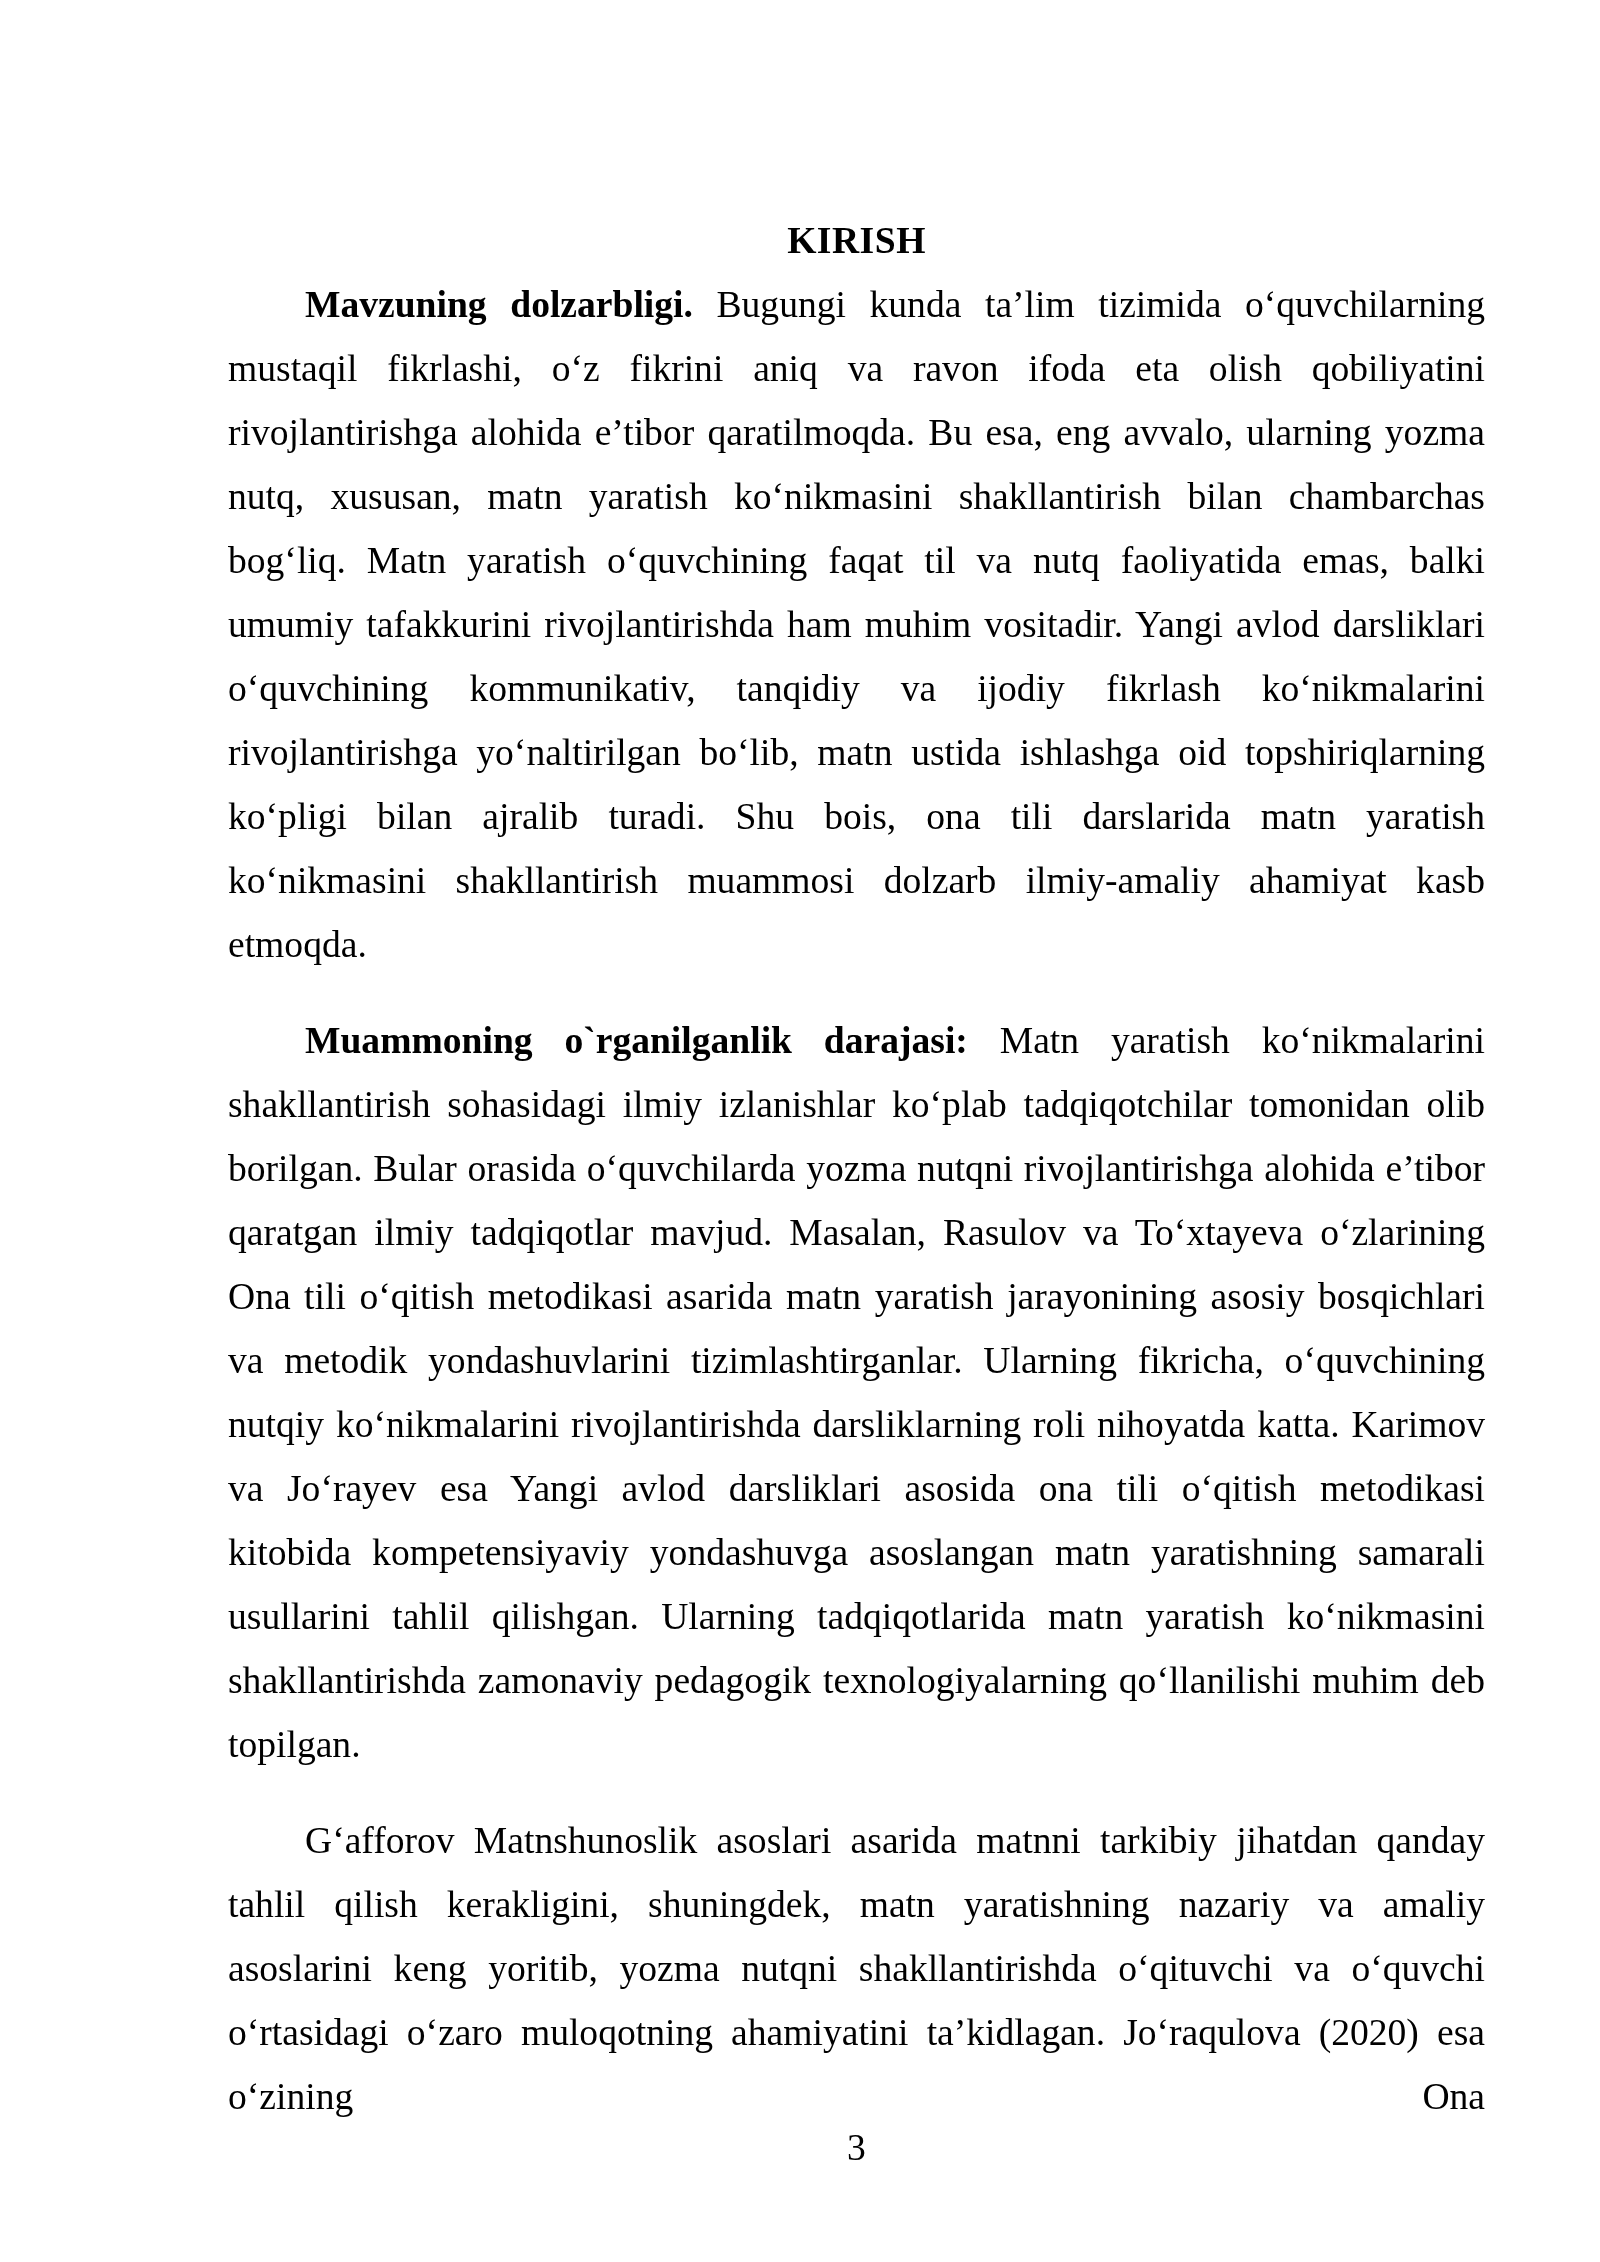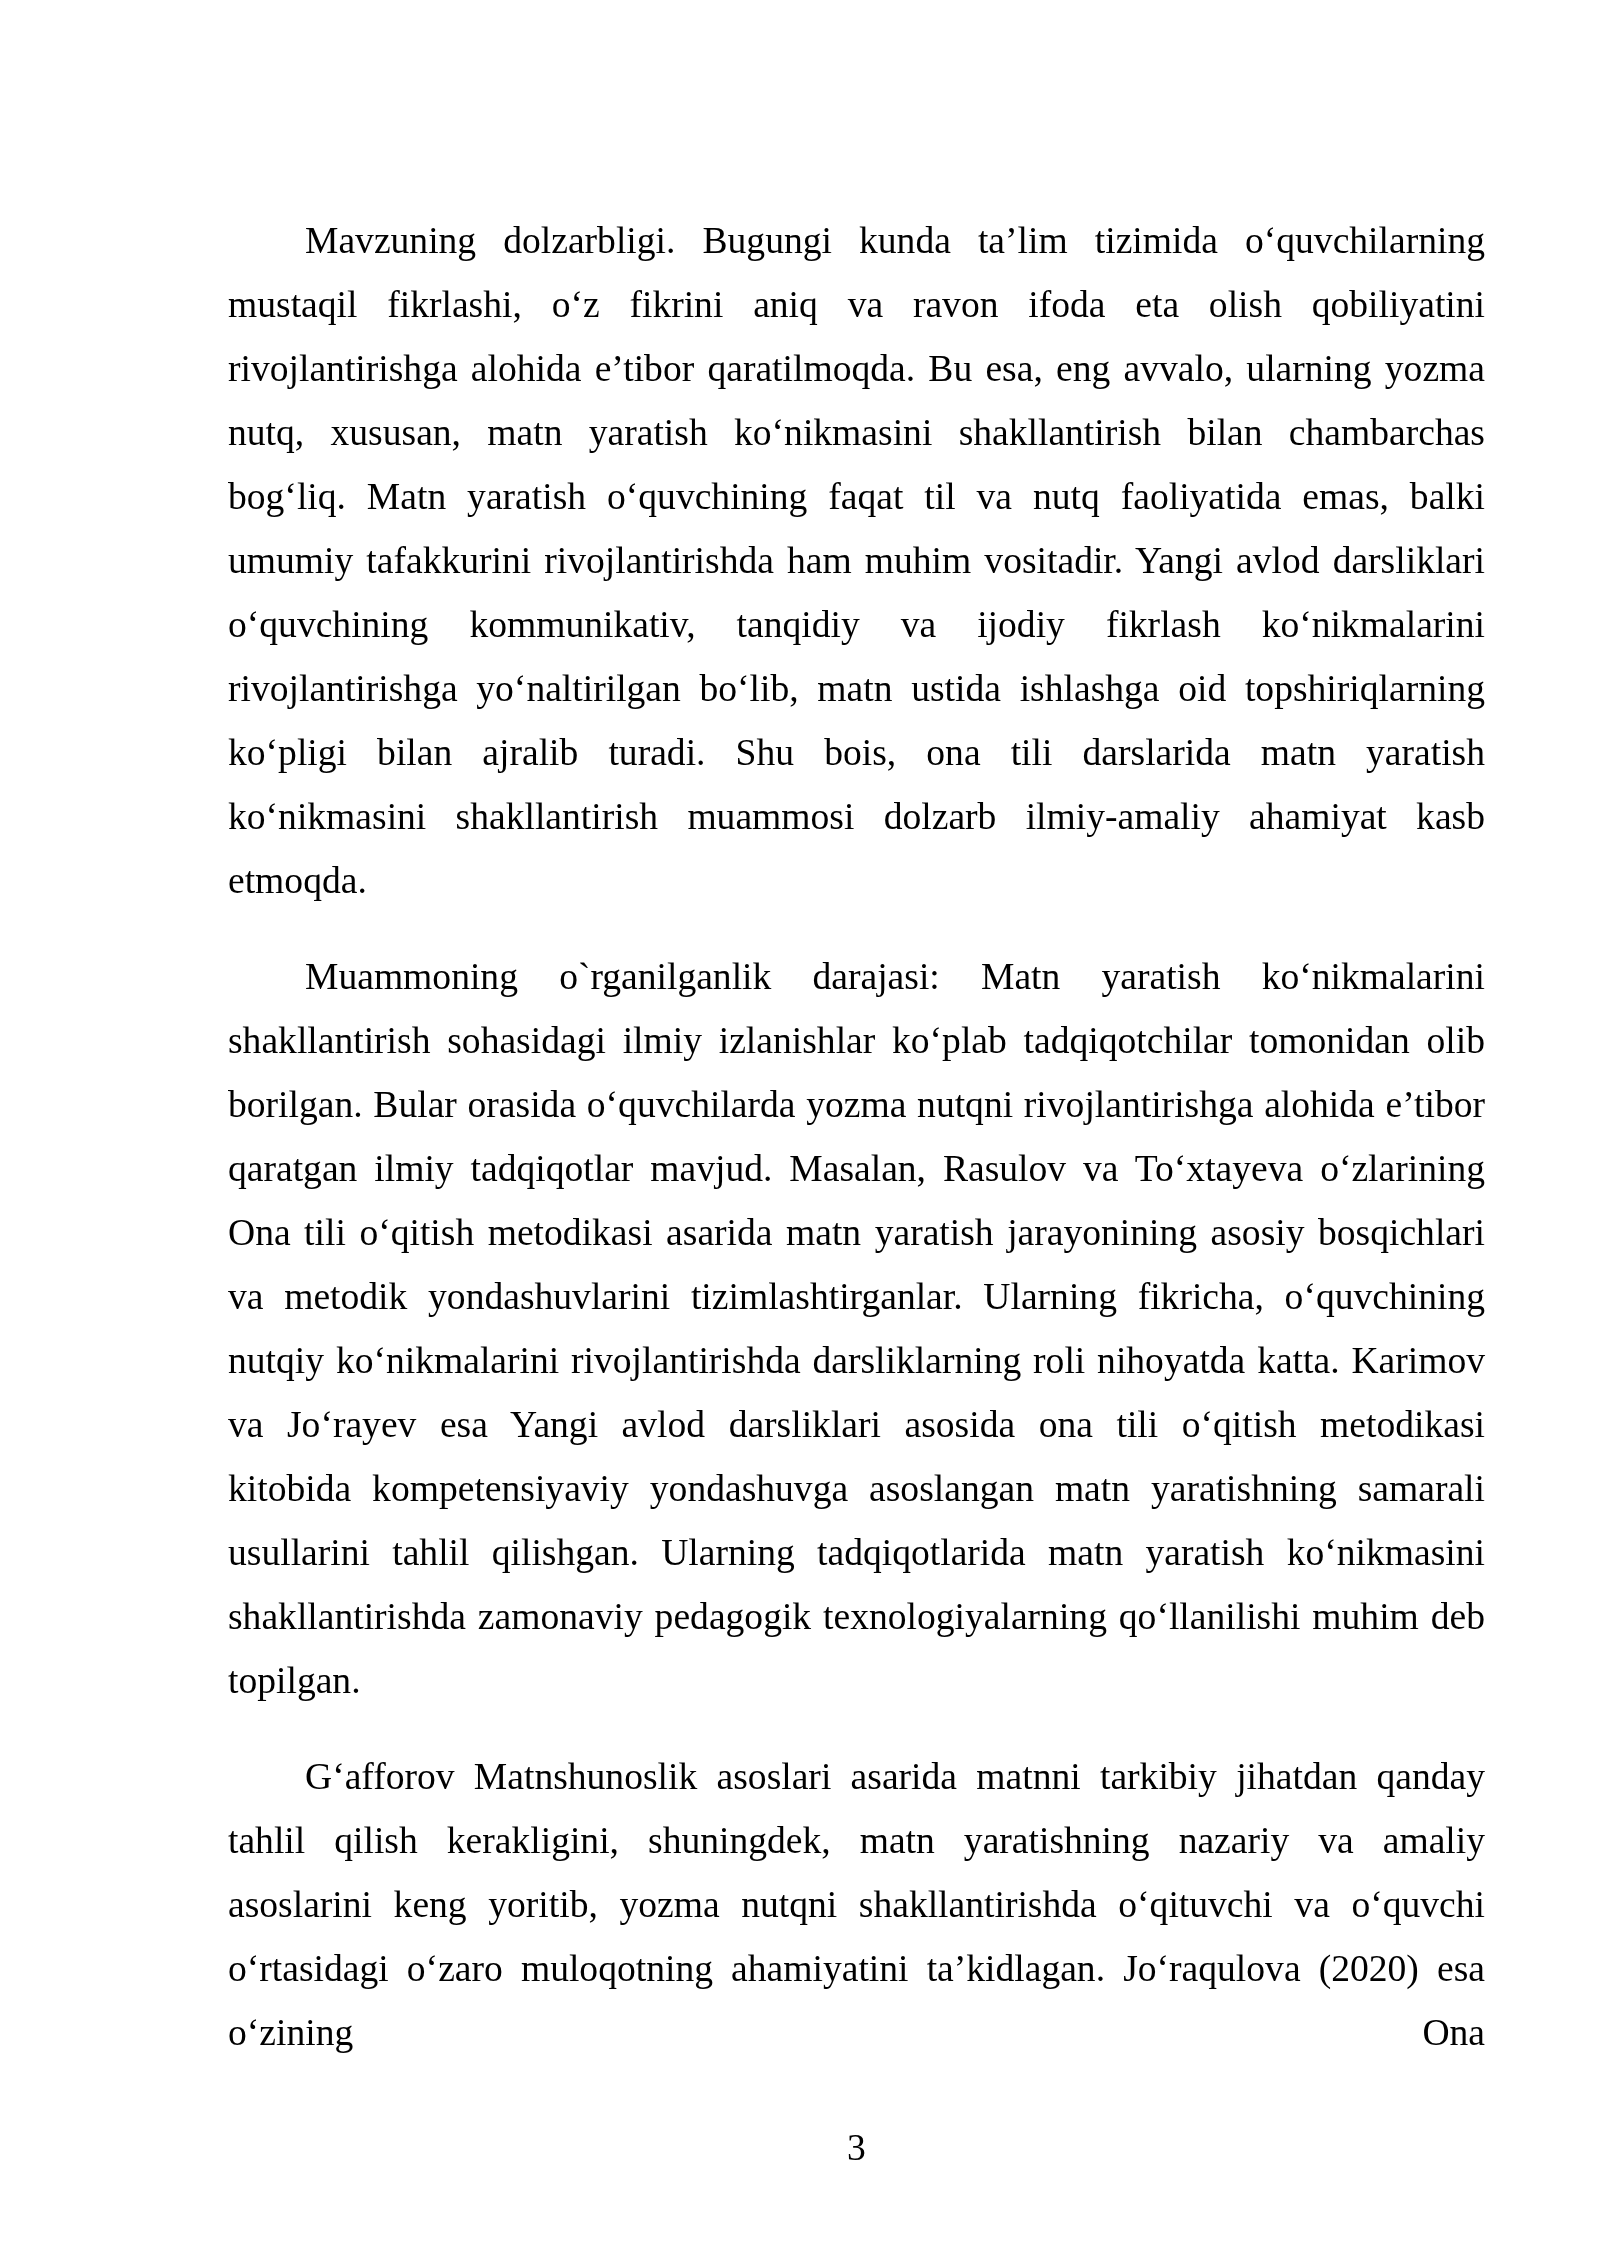--- a/index.html
+++ b/index.html
@@ -33,21 +33,21 @@
     text-align: center;
     letter-spacing: 0.5px;
   }
   .para {
     margin: 0 0 32px 0;
     text-align: justify;
     text-indent: 77px;
     word-spacing: 1px;
   }
   .para .lead {
-    font-weight: normal;
+    font-weight: bold;
   }
   
   .para.continues {
     margin-bottom: 0;
     text-align-last: justify;
   }
   .page-footer {
     position: absolute;
     left: 228px;
     top: 2116px;
@@ -56,20 +56,21 @@
     font-size: 37.6px;
     line-height: 64px;
   }
 </style>
 </head>
 <body>
 
 <div class="page">
   <div class="content">
 
+    <h1 class="doc-title">KIRISH</h1>
 
     <p class="para"><b class="lead">Mavzuning dolzarbligi.</b><span> Bugungi kunda ta’lim tizimida oʻquvchilarning mustaqil fikrlashi, oʻz fikrini aniq va ravon ifoda eta olish qobiliyatini rivojlantirishga alohida e’tibor qaratilmoqda. Bu esa, eng avvalo, ularning yozma nutq, xususan, matn yaratish koʻnikmasini shakllantirish bilan chambarchas bogʻliq. Matn yaratish oʻquvchining faqat til va nutq faoliyatida emas, balki umumiy tafakkurini rivojlantirishda ham muhim vositadir. Yangi avlod darsliklari oʻquvchining kommunikativ, tanqidiy va ijodiy fikrlash koʻnikmalarini rivojlantirishga yoʻnaltirilgan boʻlib, matn ustida ishlashga oid topshiriqlarning koʻpligi bilan ajralib turadi. Shu bois, ona tili darslarida matn yaratish koʻnikmasini shakllantirish muammosi dolzarb ilmiy-amaliy ahamiyat kasb etmoqda.</span></p>
 
     <p class="para"><b class="lead">Muammoning o`rganilganlik darajasi:</b><span> Matn yaratish koʻnikmalarini shakllantirish sohasidagi ilmiy izlanishlar koʻplab tadqiqotchilar tomonidan olib borilgan. Bular orasida oʻquvchilarda yozma nutqni rivojlantirishga alohida e’tibor qaratgan ilmiy tadqiqotlar mavjud. Masalan, Rasulov va Toʻxtayeva oʻzlarining Ona tili oʻqitish metodikasi asarida matn yaratish jarayonining asosiy bosqichlari va metodik yondashuvlarini tizimlashtirganlar. Ularning fikricha, oʻquvchining nutqiy koʻnikmalarini rivojlantirishda darsliklarning roli nihoyatda katta. Karimov va Joʻrayev esa Yangi avlod darsliklari asosida ona tili oʻqitish metodikasi kitobida kompetensiyaviy yondashuvga asoslangan matn yaratishning samarali usullarini tahlil qilishgan. Ularning tadqiqotlarida matn yaratish koʻnikmasini shakllantirishda zamonaviy pedagogik texnologiyalarning qoʻllanilishi muhim deb topilgan.</span></p>
 
     <p class="para continues"><b class="lead"></b><span>Gʻafforov Matnshunoslik asoslari asarida matnni tarkibiy jihatdan qanday tahlil qilish kerakligini, shuningdek, matn yaratishning nazariy va amaliy asoslarini keng yoritib, yozma nutqni shakllantirishda oʻqituvchi va oʻquvchi oʻrtasidagi oʻzaro muloqotning ahamiyatini ta’kidlagan. Joʻraqulova (2020) esa oʻzining Ona</span></p>
 
   </div>
 
   <div class="page-footer">

